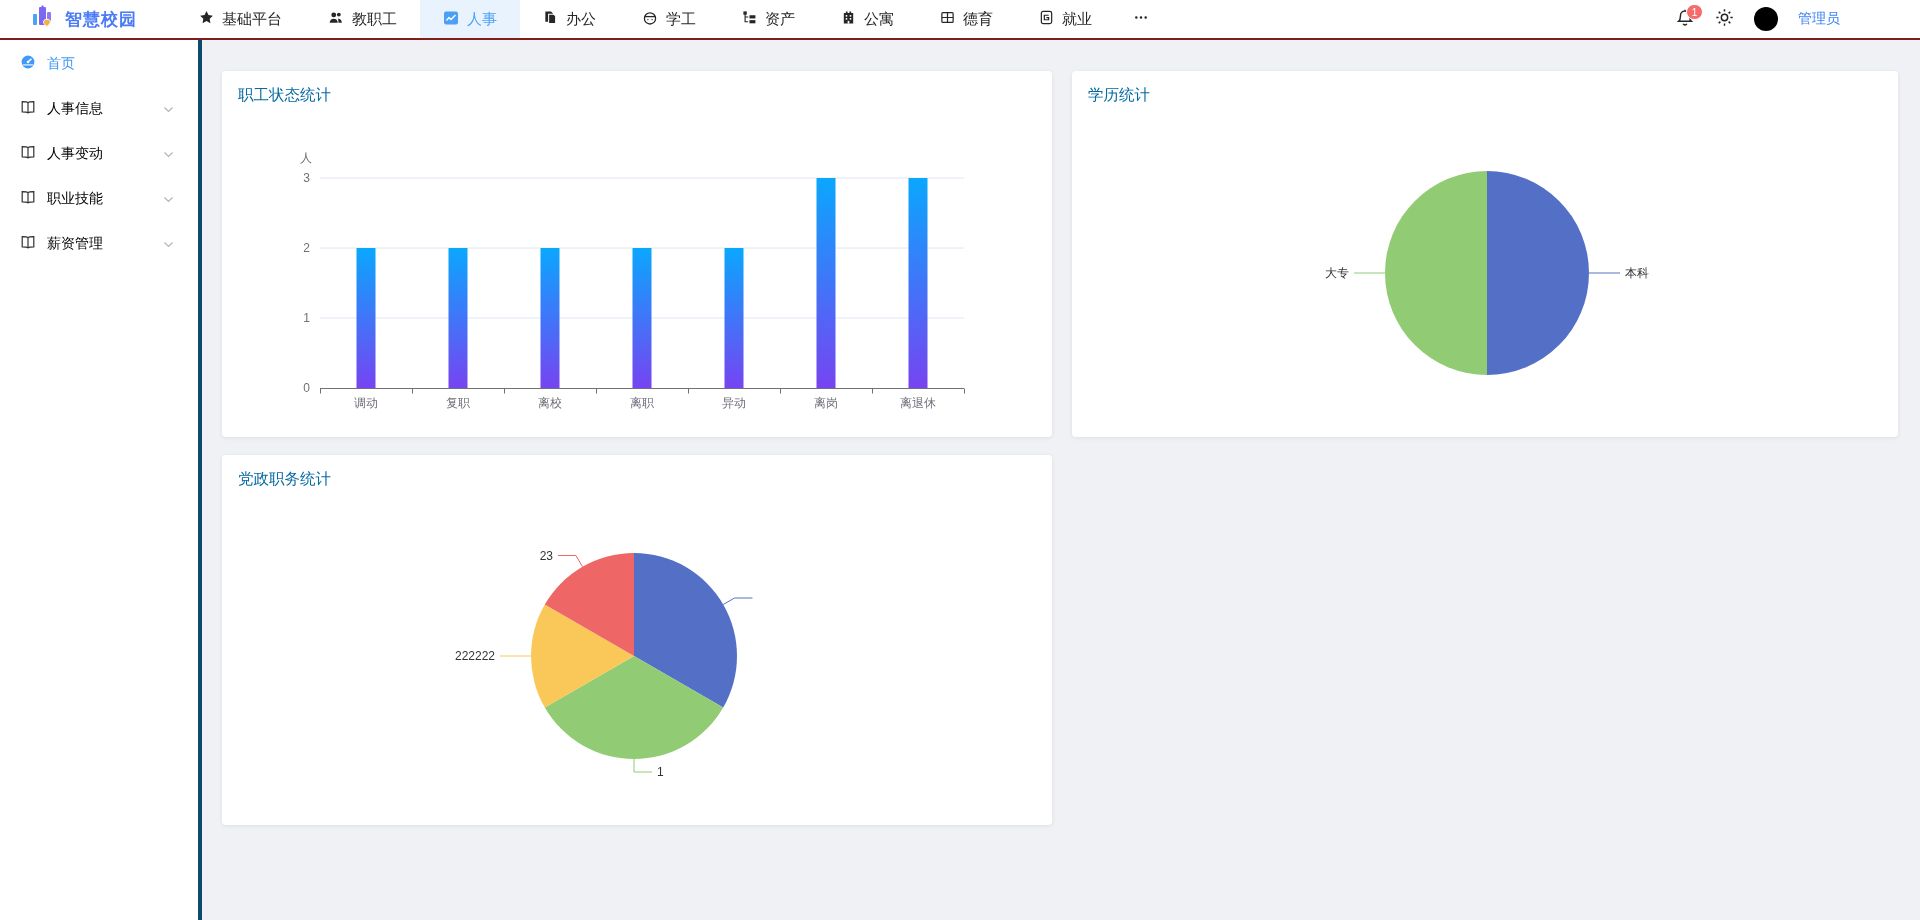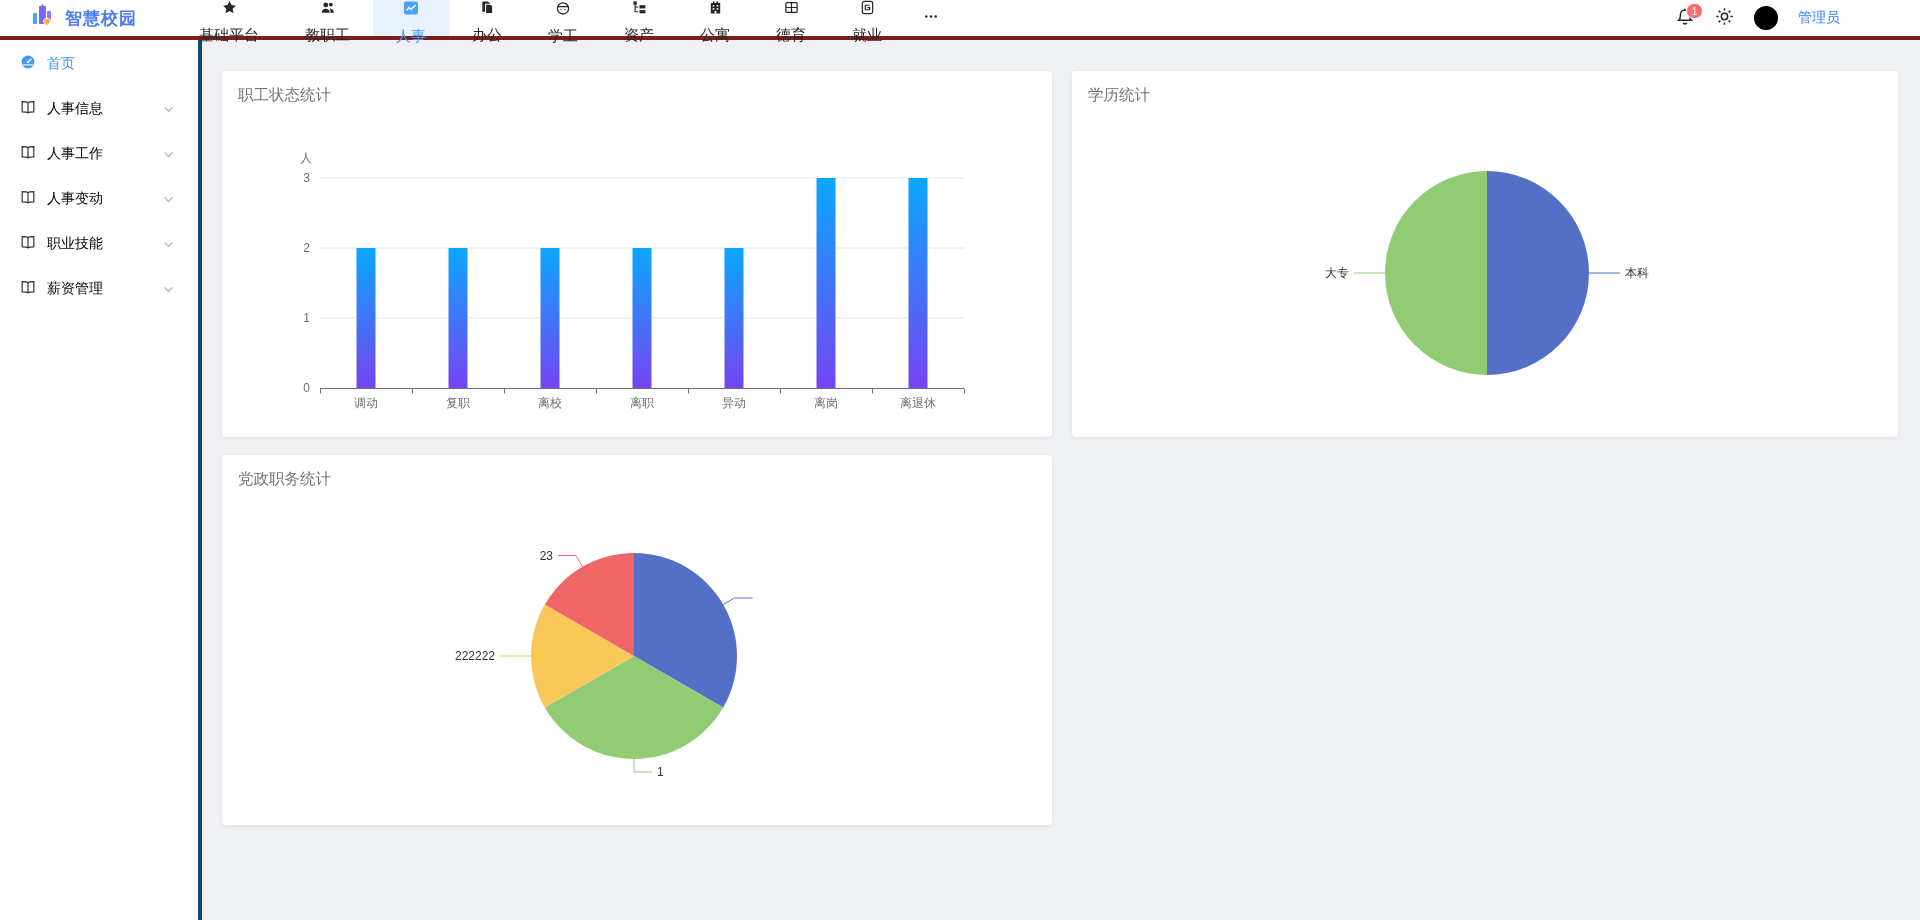--- a/index.html
+++ b/index.html
@@ -1,26 +1,26 @@
 <!DOCTYPE html>
 <html><head>
 <meta charset="utf-8">
 <style>
   * { margin:0; padding:0; box-sizing:border-box; }
   html,body { width:1920px; height:920px; overflow:hidden; background:#f0f1f4;
               font-family:"Liberation Sans", sans-serif; }
 
   
   .header { position:fixed; left:0; top:0; width:1920px; height:40px; background:#fff;
-            border-bottom:4px solid #7f1d1d; display:flex; align-items:center; z-index:20; }
+            border-bottom:2px solid #7f1d1d; display:flex; align-items:center; z-index:20; }
   .logo { display:flex; align-items:center; gap:9px; padding-left:30px; width:176px; flex:0 0 auto; }
   .logo-text { font-size:17px; font-weight:bold; color:#4a7af5; letter-spacing:1px; }
   .nav-tabs { display:flex; height:100%; align-items:stretch; }
   .nav-tab { display:flex; align-items:center; gap:8px; padding:0 23px; font-size:15px;
-             color:#262626; cursor:pointer;flex-direction:column; }
+             color:#262626; cursor:pointer; }
   .nav-tab.active { background:#e8f3fe; color:#4ba0f5;justify-content:space-between; }
   .nav-more { display:flex; align-items:center; padding:0 18px; cursor:pointer; }
   .header-right { margin-left:auto; display:flex; align-items:center; gap:20px; padding-right:80px; }
   .bell-wrap { position:relative; width:20px; height:22px; cursor:pointer; }
   .badge { position:absolute; top:-4px; left:11px; min-width:17px; height:16px; background:#f56c6c;
            color:#fff; font-size:10px; line-height:15px; text-align:center; border-radius:9px;
            border:1px solid #fff; padding:0 4px; }
   .avatar { width:24px; height:24px; border-radius:50%; background:#000; }
   .admin-name { font-size:14px; color:#3b82f6; }
 
@@ -31,21 +31,21 @@
                font-size:14px; color:#000000; cursor:pointer; }
   .side-item.active { color:#4098f7; }
   .side-chevron { margin-left:auto; }
 
   
   .main { position:absolute; left:202px; top:40px; padding:31px 20px 0 20px; }
   .grid { display:grid; grid-template-columns:830px 826px; grid-template-rows:366px 370px;
           column-gap:20px; row-gap:18px; }
   .card { position:relative; background:#fff; border-radius:4px;
           box-shadow:0 1px 4px rgba(0,21,41,.08); }
-  .card-title { position:absolute; top:14px; left:16px; font-size:15.5px; color:#737373; z-index:2; }
+  .card-title { position:absolute; top:14px; left:16px; font-size:15.5px; color:#0369a1; z-index:2; }
   .card svg.chart { position:absolute; inset:0; }
 
   text { font-family:"Liberation Sans", sans-serif; }
 </style>
 </head>
 <body>
 
 <div class="header">
   <div class="logo">
     <span>
@@ -205,34 +205,20 @@
       </svg>
     </span>
     <span>人事信息</span>
     <span class="side-chevron">
       <svg width="11" height="8" viewBox="0 0 10 8" fill="none" stroke="#b1b3b8" stroke-width="1.2">
           <path d="M1 1.5l4 4 4-4"></path>
         </svg>
     </span>
   </div>
 
-  <div class="side-item">
-    <span>
-      <svg width="16" height="16" viewBox="0 0 16 16" fill="none" stroke="#303133" stroke-width="1.2">
-        <path d="M8 3.7C7.2 2.8 5.7 2.7 2.2 2.7v10.1c3.5 0 5 .1 5.8 1 .8-.9 2.3-1 5.8-1V2.7c-3.5 0-5 .1-5.8 1z"></path>
-        <path d="M8 3.7v10.1"></path>
-      </svg>
-    </span>
-    <span>人事工作</span>
-    <span class="side-chevron">
-      <svg width="11" height="8" viewBox="0 0 10 8" fill="none" stroke="#b1b3b8" stroke-width="1.2">
-          <path d="M1 1.5l4 4 4-4"></path>
-        </svg>
-    </span>
-  </div>
 
   <div class="side-item">
     <span>
       <svg width="16" height="16" viewBox="0 0 16 16" fill="none" stroke="#303133" stroke-width="1.2">
         <path d="M8 3.7C7.2 2.8 5.7 2.7 2.2 2.7v10.1c3.5 0 5 .1 5.8 1 .8-.9 2.3-1 5.8-1V2.7c-3.5 0-5 .1-5.8 1z"></path>
         <path d="M8 3.7v10.1"></path>
       </svg>
     </span>
     <span>人事变动</span>
     <span class="side-chevron">

